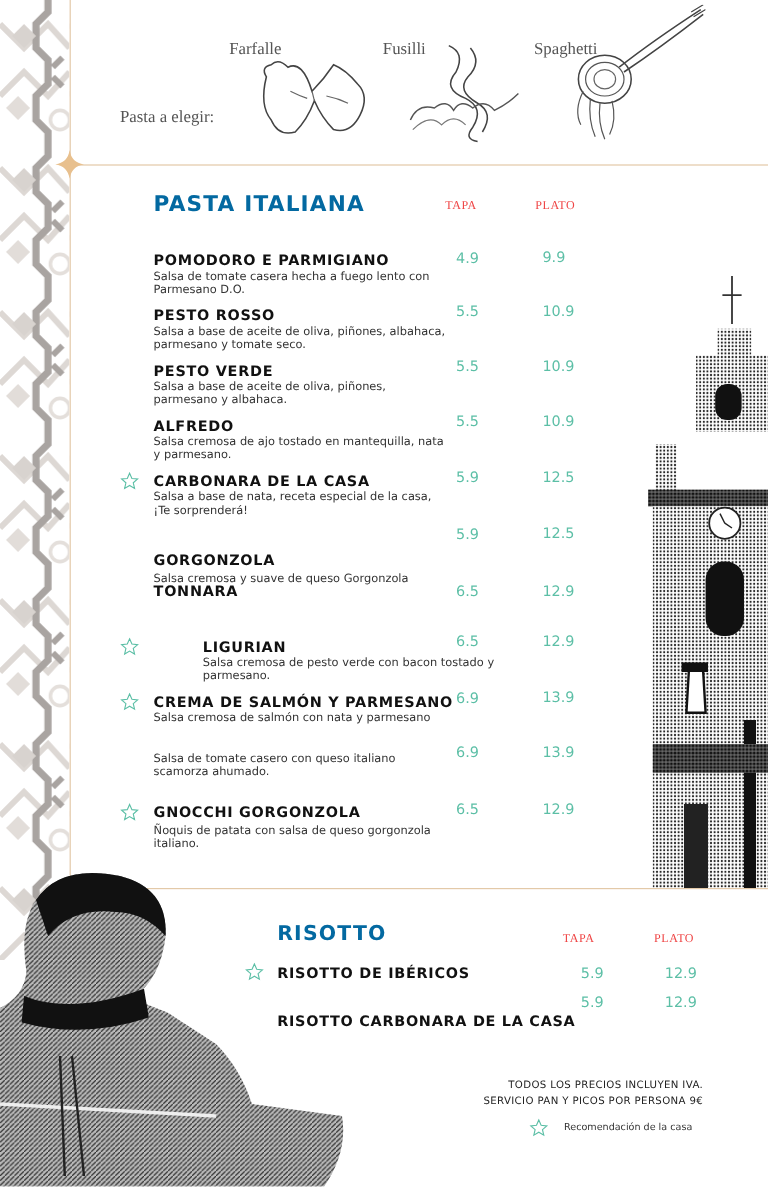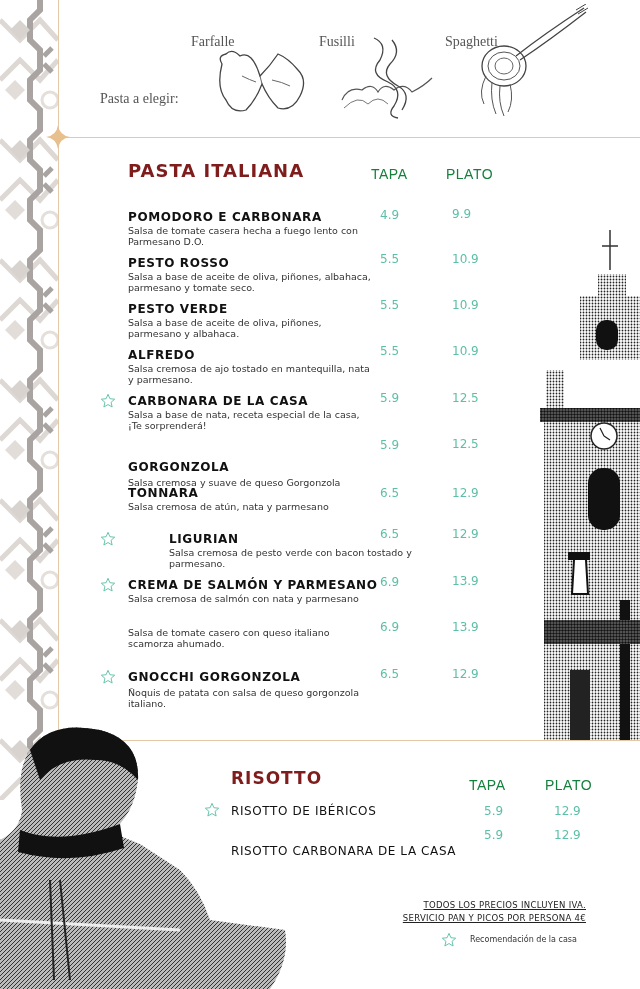--- a/index.html
+++ b/index.html
@@ -14,32 +14,32 @@
   .hline-top { position:absolute; left:58px; top:137px; width:582px; height:1px; background:#e3c9a8; }
   .hline-bottom { position:absolute; left:58px; top:740px; width:582px; height:1px; background:#e3c9a8; }
   .corner-star { position:absolute; left:46px; top:125px; width:24px; height:24px; }
 
   
   .chooser-label { position:absolute; left:100px; top:91px; font-family:"Liberation Serif", serif; font-size:14px; color:#555; }
   .shape-label { position:absolute; top:34px; font-family:"Liberation Serif", serif; font-size:14px; color:#555; }
   .shape-img { position:absolute; }
 
   
-  .section-title { position:absolute; font-family:"DejaVu Sans", sans-serif; font-weight:bold; color:#7f1d1d; letter-spacing:1px; }
-  .col-head { position:absolute; font-family:Liberation Sans, sans-serif; font-size:14px; color:#15803d; letter-spacing:0.5px; }
+  .section-title { position:absolute; font-family:"DejaVu Sans", sans-serif; font-weight:bold; color:#0369a1; letter-spacing:1px; }
+  .col-head { position:absolute; font-family:Liberation Serif, serif; font-size:10px; color:#ef4444; letter-spacing:0.5px; }
 
   .item { position:absolute; left:128px; width:250px; }
   .item-name { font-family:"DejaVu Sans", sans-serif; font-weight:bold; font-size:12px; letter-spacing:0.6px; color:#111; line-height:14px; white-space:nowrap; }
   .item-desc { font-family:"DejaVu Sans", sans-serif; font-size:9.5px; color:#333; line-height:11px; margin-top:1px; width:245px; }
   .price { position:absolute; font-family:"DejaVu Sans", sans-serif; font-size:12px; color:#5cbfa6; }
   .star { position:absolute; width:16px; height:16px; }
 
-  .r-item { position:absolute; left:231px; font-family:"DejaVu Sans", sans-serif; font-weight:normal; font-size:12px; letter-spacing:0.6px; color:#111; white-space:nowrap; }
-
-  .foot { position:absolute; right:55px; font-family:"DejaVu Sans", sans-serif; font-size:8.5px; color:#222; text-align:right; letter-spacing:0.3px;text-decoration:underline; }
+  .r-item { position:absolute; left:231px; font-family:"DejaVu Sans", sans-serif; font-weight:bold; font-size:12px; letter-spacing:0.6px; color:#111; white-space:nowrap; }
+
+  .foot { position:absolute; right:55px; font-family:"DejaVu Sans", sans-serif; font-size:8.5px; color:#222; text-align:right; letter-spacing:0.3px; }
   .legend-text { position:absolute; left:470px; top:935px; font-family:"DejaVu Sans", sans-serif; font-size:8px; color:#333; }
 
   .tower { position:absolute; left:540px; top:230px; width:100px; height:510px; }
   .statue { position:absolute; left:0; top:720px; width:300px; height:269px; }
 </style>
 </head>
 <body>
 
 <div class="pattern">
   <svg width="58" height="800" viewBox="0 0 58 800">
@@ -133,21 +133,21 @@
 </svg>
 
 <section>
   <h2 class="section-title" style="left:128px;top:160px;font-size:18px;">PASTA ITALIANA</h2>
   <div class="col-head" style="left:371px;top:166px;">TAPA</div>
   <div class="col-head" style="left:446px;top:166px;">PLATO</div>
 
   <div>
 
     <div class="item" style="top:210px;">
-      <div class="item-name">POMODORO E CARBONARA</div>
+      <div class="item-name">POMODORO E PARMIGIANO</div>
       <div class="item-desc">Salsa de tomate casera hecha a fuego lento con Parmesano D.O.</div>
     </div>
     <div class="price" style="left:380px;top:208px;">4.9</div>
     <div class="price" style="left:452px;top:207px;">9.9</div>
 
     <div class="item" style="top:256px;">
       <div class="item-name">PESTO ROSSO</div>
       <div class="item-desc">Salsa a base de aceite de oliva, piñones, albahaca, parmesano y tomate seco.</div>
     </div>
     <div class="price" style="left:380px;top:252px;">5.5</div>
@@ -179,21 +179,20 @@
 
     <div class="item" style="top:460px;">
       <div class="item-name">GORGONZOLA</div>
       <div class="item-desc" style="margin-top:3px;">Salsa cremosa y suave de queso Gorgonzola</div>
     </div>
     <div class="price" style="left:380px;top:438px;">5.9</div>
     <div class="price" style="left:452px;top:437px;">12.5</div>
 
     <div class="item" style="top:486px;">
       <div class="item-name">TONNARA</div>
-      <div class="item-desc">Salsa cremosa de atún, nata y parmesano</div>
     </div>
     <div class="price" style="left:380px;top:486px;">6.5</div>
     <div class="price" style="left:452px;top:486px;">12.9</div>
 
     <svg class="star" style="left:100px;top:531px;" viewBox="0 0 24 24">
         <path d="M12 2 L14.9 8.6 L22 9.3 L16.6 14 L18.2 21 L12 17.3 L5.8 21 L7.4 14 L2 9.3 L9.1 8.6Z" fill="none" stroke="#5cbfa6" stroke-width="1.4"></path>
       </svg>
     <div class="item" style="top:532px;margin-left:41px;">
       <div class="item-name">LIGURIAN</div>
       <div class="item-desc">Salsa cremosa de pesto verde con bacon tostado y parmesano.</div>
@@ -241,18 +240,18 @@
   <div class="price" style="left:484px;top:804px;">5.9</div>
   <div class="price" style="left:554px;top:804px;">12.9</div>
 
   <div class="r-item" style="top:844px;">RISOTTO CARBONARA DE LA CASA</div>
   <div class="price" style="left:484px;top:828px;">5.9</div>
   <div class="price" style="left:554px;top:828px;">12.9</div>
 </section>
 
 <footer>
   <div class="foot" style="top:900px;right:54px;">TODOS LOS PRECIOS INCLUYEN IVA.</div>
-  <div class="foot" style="top:913px;right:54px;">SERVICIO PAN Y PICOS POR PERSONA 4€</div>
+  <div class="foot" style="top:913px;right:54px;">SERVICIO PAN Y PICOS POR PERSONA 9€</div>
   <svg class="star" style="left:441px;top:932px;" viewBox="0 0 24 24">
       <path d="M12 2 L14.9 8.6 L22 9.3 L16.6 14 L18.2 21 L12 17.3 L5.8 21 L7.4 14 L2 9.3 L9.1 8.6Z" fill="none" stroke="#5cbfa6" stroke-width="1.4"></path>
     </svg>
   <div class="legend-text">Recomendación de la casa</div>
 </footer>
 
 </body></html>

